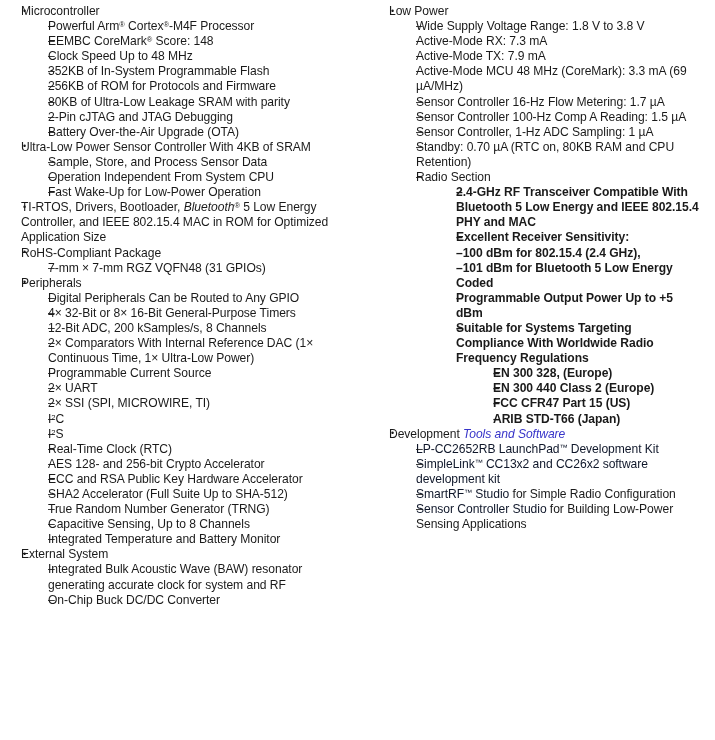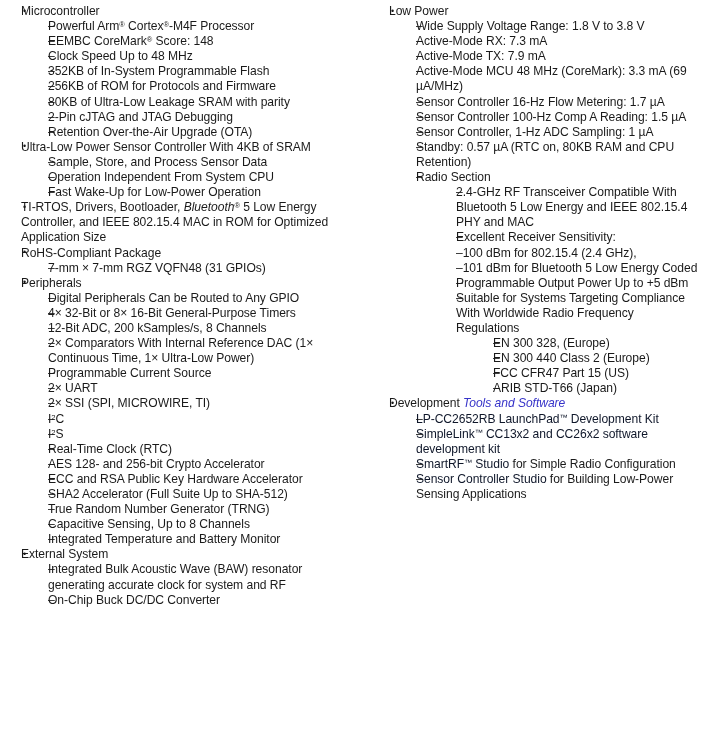--- a/index.html
+++ b/index.html
@@ -98,21 +98,21 @@
     content: "\2013";
     position: absolute;
     left: 0px;
     top: 0px;
     font-size: 12.1px;
     line-height: 15.1px;
     color: #1a1a1a;
   }
 
   ul.lvl2 { margin-left: 12px; }
-  ul.lvl3 { margin-left: 25px; }
+  ul.lvl3 { margin-left: 25px; font-weight: bold; }
 
   .line {
     position: relative;
     display: block;
   }
 
   .link {
     color: #0f172a;
   }
   .ital {
@@ -167,21 +167,21 @@
             <li class="b2">
                 <span class="line">256KB of ROM for Protocols and Firmware</span>
               </li>
             <li class="b2">
                 <span class="line">80KB of Ultra-Low Leakage SRAM with parity</span>
               </li>
             <li class="b2">
                 <span class="line">2-Pin cJTAG and JTAG Debugging</span>
               </li>
             <li class="b2">
-                <span class="line">Retention Over-the-Air Upgrade (OTA)</span>
+                <span class="line">Battery Over-the-Air Upgrade (OTA)</span>
               </li>
           </ul>
         </li>
 
         <li class="b1">
           <span class="line">Ultra-Low Power Sensor Controller With 4KB of SRAM</span>
           <ul class="lvl2">
             <li class="b2">
                 <span class="line">Sample, Store, and Process Sensor Data</span>
               </li>
@@ -297,21 +297,21 @@
             <li class="b2">
                 <span class="line">Sensor Controller 16-Hz Flow Metering: 1.7 µA</span>
               </li>
             <li class="b2">
                 <span class="line">Sensor Controller 100-Hz Comp A Reading: 1.5 µA</span>
               </li>
             <li class="b2">
                 <span class="line">Sensor Controller, 1-Hz ADC Sampling: 1 µA</span>
               </li>
             <li class="b2">
-                <span class="line">Standby: 0.57 µA (RTC on, 80KB RAM and CPU Retention)</span>
+                <span class="line">Standby: 0.70 µA (RTC on, 80KB RAM and CPU Retention)</span>
               </li>
 
             <li class="b2">
               <span class="line">Radio Section</span>
               <ul class="lvl3">
                 <li class="b3">
                     <span class="line">2.4-GHz RF Transceiver Compatible With Bluetooth 5 Low Energy and IEEE 802.15.4 PHY and MAC</span>
                   </li>
                 <li class="b3">
                     <span class="line"><span>Excellent Receiver Sensitivity:</span><br><span>–100 dBm for 802.15.4 (2.4 GHz),</span><br><span>–101 dBm for Bluetooth 5 Low Energy Coded</span></span>

